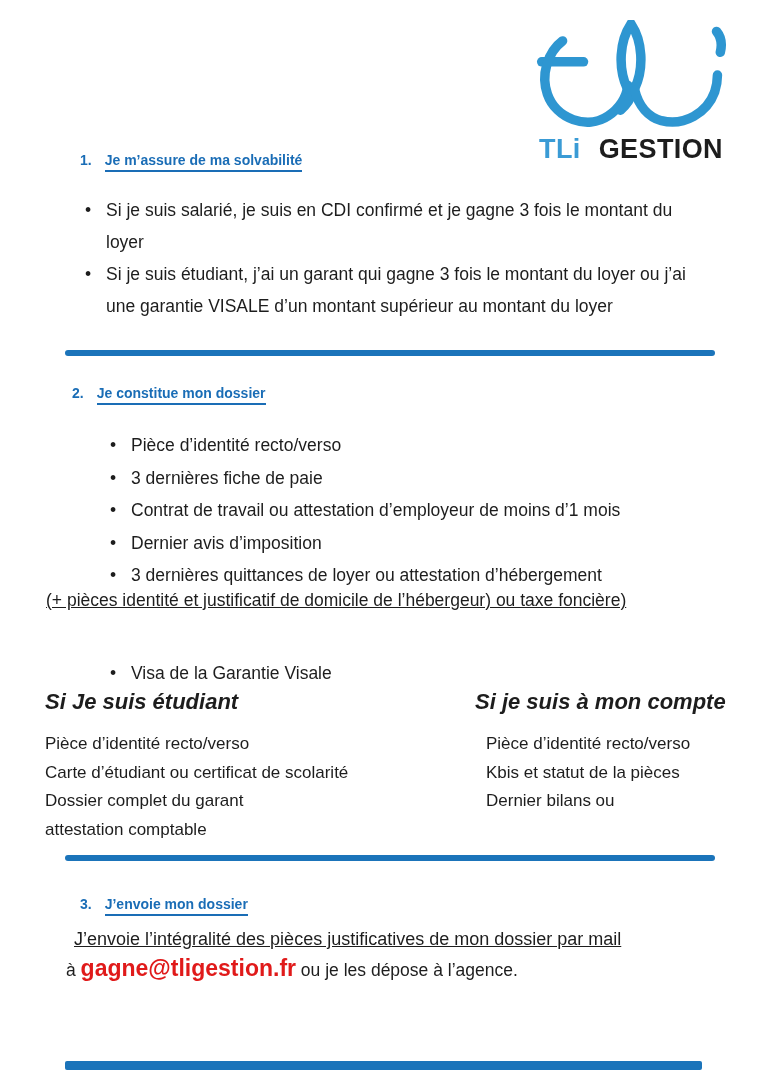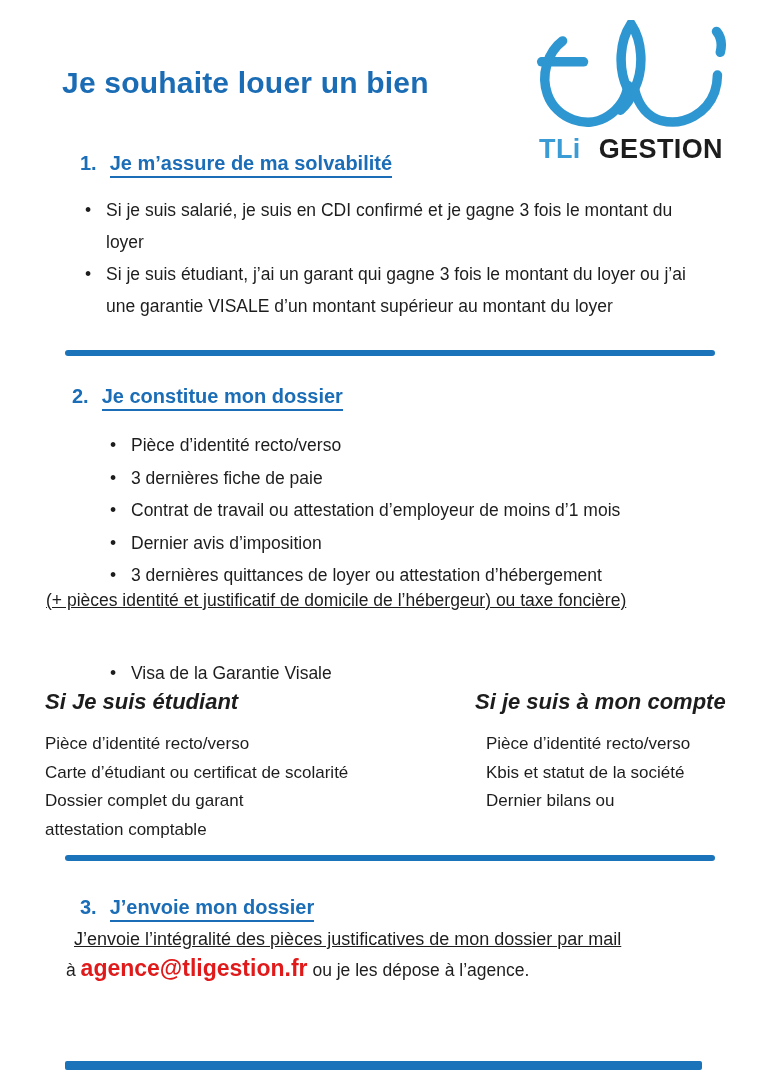--- a/index.html
+++ b/index.html
@@ -15,21 +15,21 @@
   }
 
   
   .logo { position:absolute; left:533px; top:20px; width:196px; text-align:center; }
   .logo svg { display:block; margin:0 auto; }
   .wordmark { font-size:27px; font-weight:700; letter-spacing:0.4px; margin-top:0px; white-space:nowrap; }
   .wm-blue { color:#3a9bd5; }
   .wm-dark { color:#1d1d1d; margin-left:18px; }
 
   
-  .sec-h { position:absolute; font-size:20px; font-weight:700; color:#1a6db6; white-space:nowrap; }
+  .sec-h { position:absolute; font-size:14px; font-weight:700; color:#1a6db6; white-space:nowrap; }
   .sec-h .num { margin-right:13px; }
   .sec-h .ht  { border-bottom:2px solid #1a6db6; padding-bottom:2px; }
   .s1 { left:80px; top:152px; }
   .s2 { left:72px; top:385px; }
   .s3 { left:80px; top:896px; }
 
   
   .list { position:absolute; margin:8px; padding:0; list-style:none; font-size:17.5px; color:#1d1d1d; }
   .list li { position:relative; padding-left:23px; }
   .list li::before { content:"\2022"; position:absolute; left:2px; }
@@ -59,21 +59,20 @@
   
   .p1 { position:absolute; left:74px; top:929px; font-size:18px; white-space:nowrap;text-decoration:underline; }
   .p2 { position:absolute; left:66px; top:955px; font-size:17.5px; white-space:nowrap; }
   .email { font-size:23px; font-weight:700; color:#e01a1a; }
 </style>
 </head>
 <body>
 
 <div class="page">
 
-  <div class="title">Je souhaite louer un bien</div>
 
   <div class="logo">
     <svg width="192" height="114" viewBox="0 0 200 120" fill="none">
       <g stroke="#2e96d1" stroke-width="10" stroke-linecap="round" fill="none">
         <path d="M6 44 H50"></path>
         <path d="M28 22 C12 34 5 58 12 78 C21 104 54 116 76 101 C88 93 95 81 97 69"></path>
         <path d="M96 72 C86 50 88 22 100 4 C112 22 114 50 104 72 C101 80 96 89 89 95"></path>
         <path d="M104 74 C108 90 118 102 132 106 C156 112 180 98 188 76 C190 70 191 64 191 58"></path>
         <path d="M194 34 C196 26 195 18 190 12"></path>
       </g>
@@ -117,31 +116,31 @@
 
   <div class="col-body left">
     <div>Pièce d’identité recto/verso</div>
     <div>Carte d’étudiant ou certificat de scolarité</div>
     <div>Dossier complet du garant</div>
     <div>attestation comptable</div>
   </div>
 
   <div class="col-body right">
     <div>Pièce d’identité recto/verso</div>
-    <div>Kbis et statut de la société</div>
+    <div>Kbis et statut de la pièces</div>
     <div>Dernier bilans ou</div>
   </div>
 
   <div class="rule d2"></div>
 
   <div class="sec-h s3">
     <span class="num">3.</span><span class="ht">J’envoie mon dossier</span>
   </div>
 
   <div class="p1">J’envoie l’intégralité des pièces justificatives de mon dossier par mail</div>
 
   <div class="p2">
-    <span>à </span><span class="email">agence@tligestion.fr</span><span> ou je les dépose à l’agence.</span>
+    <span>à </span><span class="email">gagne@tligestion.fr</span><span> ou je les dépose à l’agence.</span>
   </div>
 
   <div class="bottom-rule"></div>
 
 </div>
 
 </body></html>

